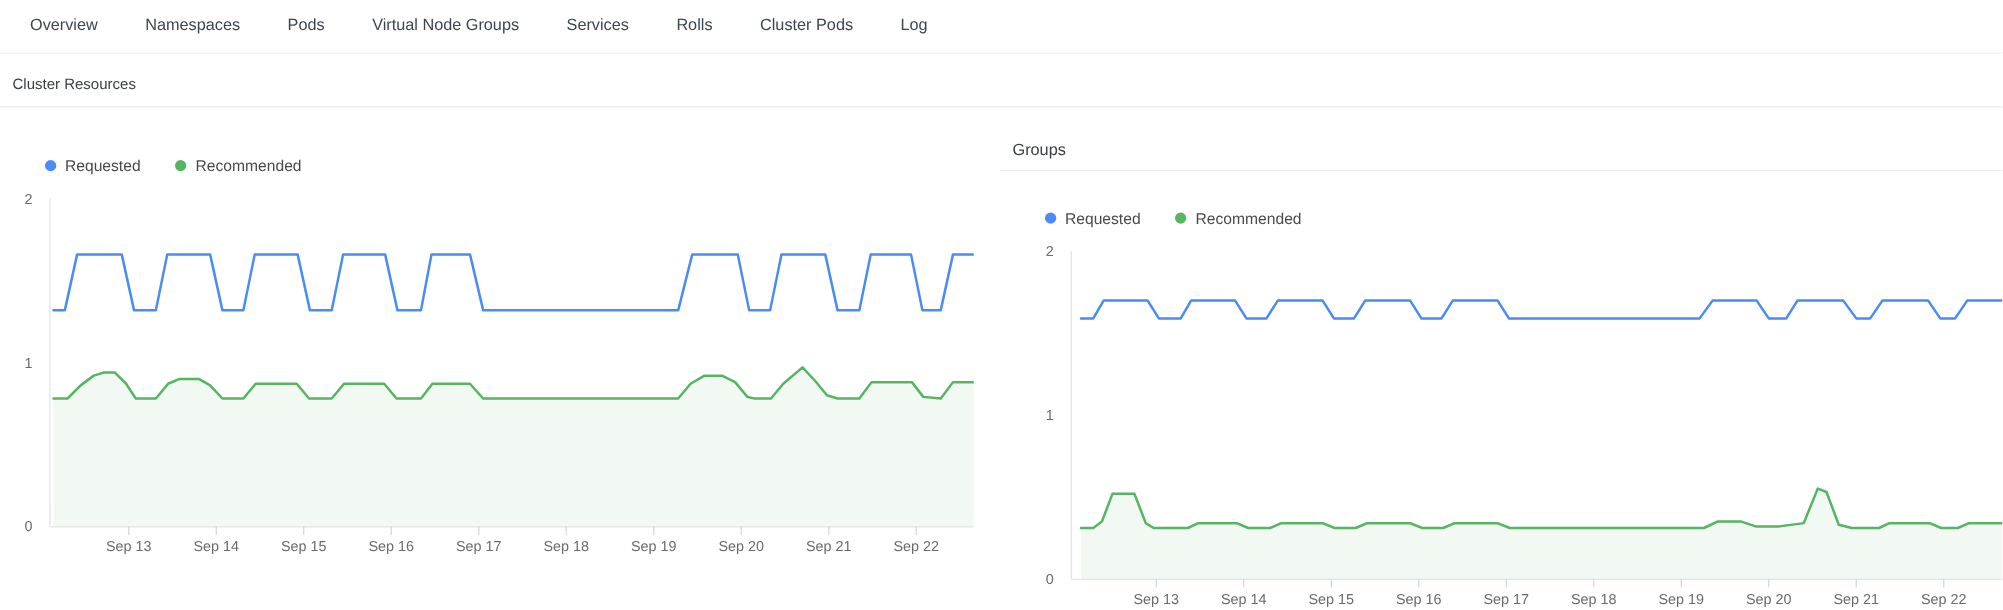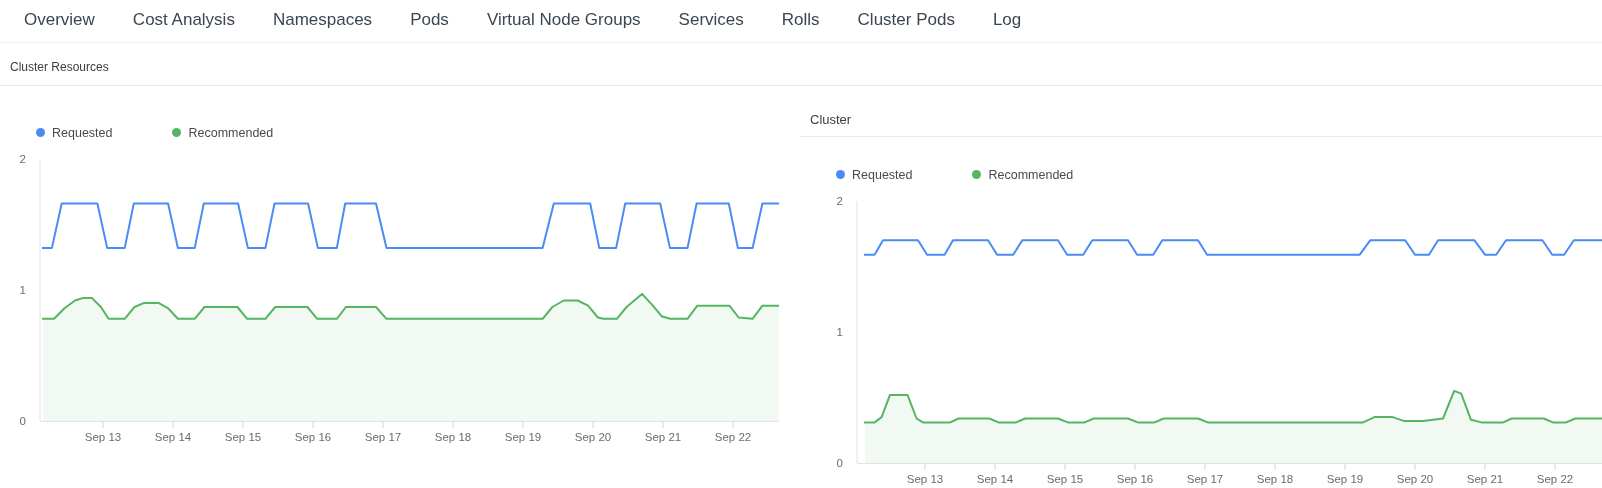--- a/index.html
+++ b/index.html
@@ -16,21 +16,21 @@
     height: 43px;
     border-bottom: 1px solid #efefef;
     padding-left: 5px;
     background: #ffffff;
   }
   .tab {
     display: flex;
     align-items: center;
     padding: 0 15px;
     margin: 0 4px;
-    font-size: 17px;
+    font-size: 13px;
     color: #3c4650;
     cursor: pointer;
     border-bottom: 3px solid transparent;
     white-space: nowrap;
   }
   .tab.active {
     color: #2e7ef5;
     border-bottom-color: #2e7ef5;
   }
   
@@ -54,21 +54,20 @@
     font-size: 13px;
     color: #3c4043;
     border-bottom: 1px solid #e9e9e9;
     line-height: 1;
   }
   .legend {
     display: flex;
     align-items: center;
     margin: 29px 0 0 36px;
     height: 17px;
-    gap: 32px;
   }
   .legend-item {
     display: flex;
     align-items: center;
     margin-right: 28px;
     cursor: pointer;
   }
   .legend-dot {
     width: 9px; height: 9px;
     border-radius: 50%;
@@ -79,21 +78,20 @@
     font-size: 12.5px;
     color: #4a4a4a;
   }
   .chart-svg { display: block; margin-top: 5px; }
 </style>
 </head>
 <body>
 
 <div class="tabbar">
   <div class="tab">Overview</div>
-  <div class="tab">Cost Analysis</div>
   <div class="tab">Namespaces</div>
   <div class="tab">Pods</div>
   <div class="tab">Virtual Node Groups</div>
   <div class="tab">Services</div>
   <div class="tab">Rolls</div>
   <div class="tab">Cluster Pods</div>
   <div class="tab">Log</div>
 </div>
 
 <div class="section-header">Cluster Resources</div>
@@ -139,21 +137,21 @@
         <text x="26" y="148" text-anchor="end" font-size="11.5" fill="#6b6b6b">1</text>
         <text x="26" y="279" text-anchor="end" font-size="11.5" fill="#6b6b6b">0</text>
         <polyline points="42.8,102.1 51.9,102.1 61.7,57.5 97.4,57.5 107.2,102.1 124.7,102.1 133.8,57.5 168.1,57.5 177.9,102.1 194.7,102.1 203.8,57.5 238.1,57.5 247.9,102.1 265.4,102.1 274.5,57.5 308.1,57.5 317.9,102.1 336.8,102.1 345.2,57.5 376.0,57.5 386.5,102.1 542.6,102.1 553.8,57.5 590.2,57.5 599.3,102.1 616.1,102.1 625.2,57.5 660.2,57.5 670.0,102.1 687.5,102.1 696.6,57.5 728.8,57.5 737.9,102.1 752.6,102.1 762.4,57.5 779.2,57.5" fill="none" stroke="#4a8bf5" stroke-width="2" stroke-linejoin="round" stroke-linecap="round"></polyline>
         <polyline points="42.8,172.8 54.0,172.8 64.5,162.3 75.0,154.5 83.4,151.9 91.8,151.9 100.9,161.0 108.6,172.8 124.7,172.8 134.5,161.0 143.6,157.1 159.0,157.1 168.1,162.3 177.9,172.8 194.7,172.8 204.5,161.0 237.4,161.0 247.2,172.8 265.4,172.8 275.2,161.0 307.4,161.0 317.2,172.8 336.8,172.8 345.9,161.0 376.0,161.0 386.5,172.8 542.6,172.8 552.4,161.0 563.6,154.5 577.6,154.5 588.1,159.7 597.9,171.5 603.5,172.8 616.8,172.8 626.6,161.0 642.0,147.9 651.8,158.4 661.6,170.2 670.0,172.8 687.5,172.8 697.3,159.7 729.5,159.7 738.6,171.5 752.6,172.8 762.4,159.7 779.2,159.7" fill="none" stroke="#56b562" stroke-width="2" stroke-linejoin="round" stroke-linecap="round"></polyline>
       </svg>
   </div>
 
   <div class="panel-gap"></div>
 
   <div class="panel panel-memory">
-    <div class="panel-title">Cluster</div>
+    <div class="panel-title">Groups</div>
     <div class="legend">
       <div class="legend-item">
         <span class="legend-dot" style="background: rgb(74, 139, 245);"></span>
         <span class="legend-label">Requested</span>
       </div>
       <div class="legend-item">
         <span class="legend-dot" style="background: rgb(86, 181, 98);"></span>
         <span class="legend-label">Recommended</span>
       </div>
     </div>

